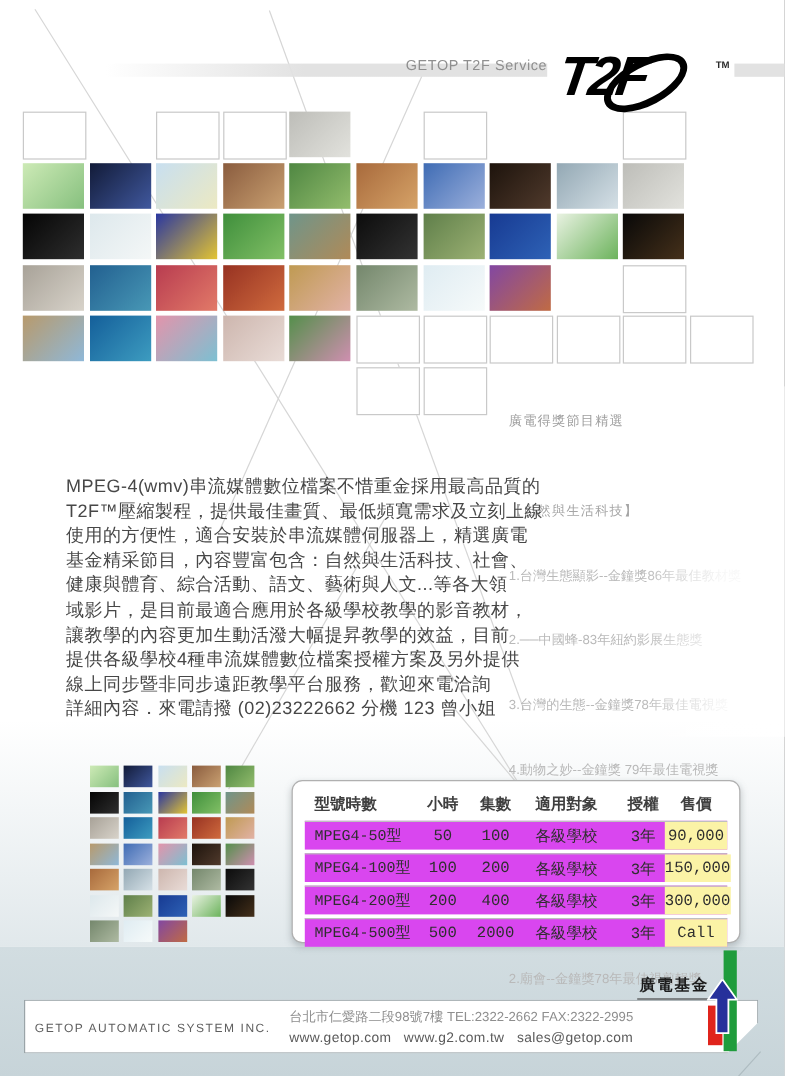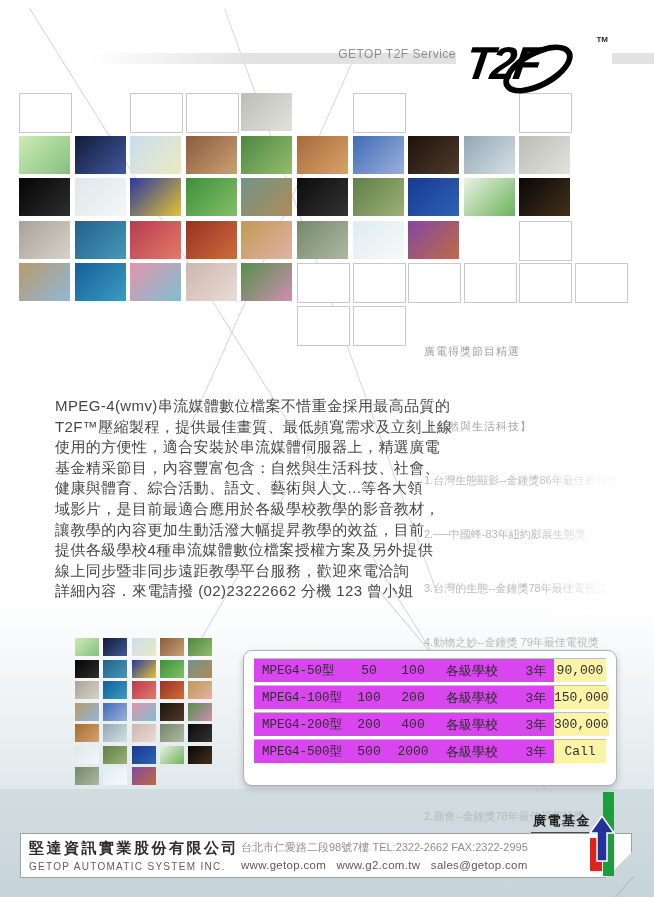--- a/index.html
+++ b/index.html
@@ -14,21 +14,21 @@
   .hband.a{left:88px;width:368px;background:linear-gradient(90deg,rgba(224,224,224,0),#e2e2e2 45%);}
   .hband.b{left:612px;width:42px;background:#e2e2e2;}
   .svc{position:absolute;left:190px;width:266px;text-align:right;z-index:3;}
   .svc-en{top:47px;font-size:12px;color:#8f8f8f;letter-spacing:.5px;}
   .svc-zh{top:64px;font-size:13.5px;color:#3a3a3a;font-weight:600;letter-spacing:2.5px;}
   .t2f{position:absolute;left:458px;top:34px;width:156px;height:62px;z-index:3;}
   .t2f-ring{position:absolute;left:42px;top:16px;width:64px;height:26px;border:6px solid #000;
             border-radius:50%;transform:rotate(-28deg);}
   .t2f-text{position:absolute;left:8px;top:2px;font-size:46px;font-weight:900;font-style:italic;
             letter-spacing:-3px;color:#000;transform:skewX(-8deg);}
-  .t2f-tm{position:absolute;right:6px;top:1px;font-size:8px;color:#2a2a2a;font-weight:700;}
+  .t2f-tm{position:absolute;right:6px;top:16px;font-size:8px;color:#2a2a2a;font-weight:700;}
 
   
   .tile{position:absolute;z-index:2;}
   .tile.empty{background:#fff;border:1px solid #c9c9c9;}
 
   
   .title{position:absolute;left:56px;top:320px;z-index:4;color:#3e3e3e;white-space:pre;}
   .title-l1{font-size:37px;font-weight:700;letter-spacing:2px;line-height:38px;}
   .title-l2{font-size:23.5px;font-weight:700;letter-spacing:1px;line-height:28px;margin-top:1px;}
 
@@ -223,20 +223,28 @@
 使用的方便性，適合安裝於串流媒體伺服器上，精選廣電
 基金精采節目，內容豐富包含：自然與生活科技、社會、
 健康與體育、綜合活動、語文、藝術與人文...等各大領
 域影片，是目前最適合應用於各級學校教學的影音教材，
 讓教學的內容更加生動活潑大幅提昇教學的效益，目前
 提供各級學校4種串流媒體數位檔案授權方案及另外提供
 線上同步暨非同步遠距教學平台服務，歡迎來電洽詢
 詳細內容．來電請撥 (02)23222662 分機 123 曾小姐</div>
 
   <div class="panel">
+    <div class="trow head">
+      <div class="cell">型號時數</div>
+      <div class="cell num">小時</div>
+      <div class="cell num">集數</div>
+      <div class="cell">適用對象</div>
+      <div class="cell num">授權</div>
+      <div class="cell price">售價</div>
+    </div>
     <div class="trow data">
       <div class="cell model">MPEG4-50型</div>
       <div class="cell num">50</div>
       <div class="cell num">100</div>
       <div class="cell">各級學校</div>
       <div class="cell num">3年</div>
       <div class="cell price">90,000</div>
     </div>
     <div class="trow data">
       <div class="cell model">MPEG4-100型</div>
@@ -271,21 +279,20 @@
   <div class="fund-logo">
     <div class="fund-green"></div>
     <div class="fund-red"></div>
     <svg class="fund-arrow" width="26" height="46" viewBox="0 0 26 46">
       <polygon points="13,0 25,17 18,17 18,45 8,45 8,17 1,17" fill="#26309b" stroke="#ffffff" stroke-width="1.5"></polygon>
     </svg>
   </div>
 
   <div class="footbar">
     <div class="company">
-      <div class="company-zh">堅達資訊實業股份有限公司</div>
       <div class="company-en">GETOP AUTOMATIC SYSTEM INC.</div>
     </div>
     <div class="contact">
       <div class="contact-addr">台北市仁愛路二段98號7樓 TEL:2322-2662 FAX:2322-2995</div>
       <div class="contact-web">www.getop.com   www.g2.com.tw   sales@getop.com</div>
     </div>
   </div>
 
 </div>
 

